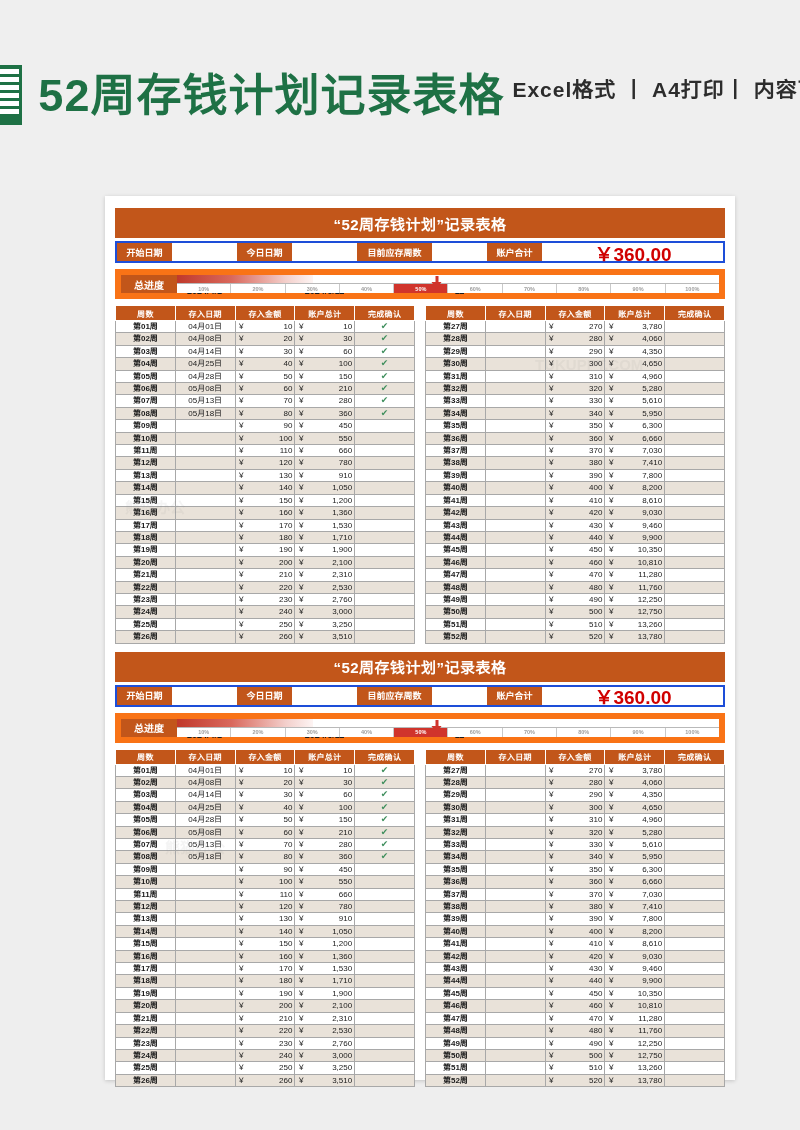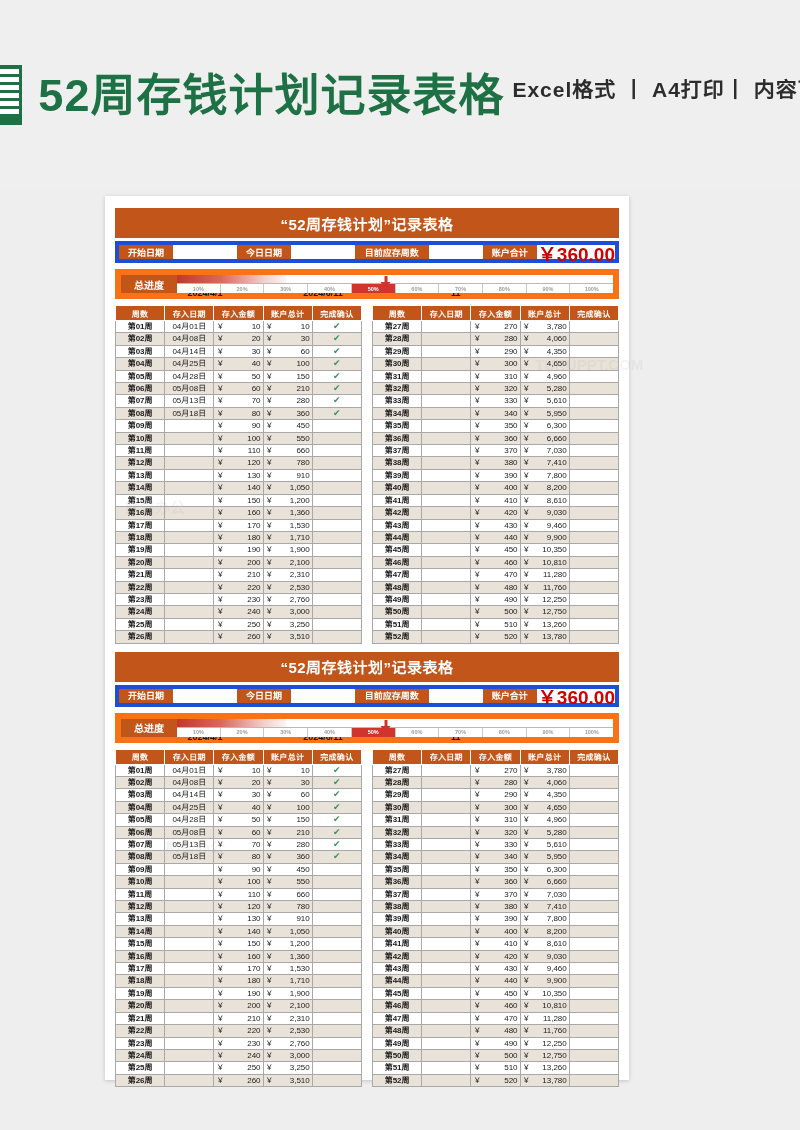--- a/index.html
+++ b/index.html
@@ -83,21 +83,21 @@
     color: #2c2c2c;
     letter-spacing: 1px;
     text-align: center;
     white-space: nowrap;
   }
 
   
   .paper {
     position: absolute;
     left: 105px; top: 196px;
-    width: 524px;
+    width: 630px;
     height: 884px;
     background: #ffffff;
     box-shadow: 0 1px 4px rgba(0,0,0,0.18);
     padding: 12px 10px 10px 10px;
   }
 
   .sheet-block { margin-bottom: 8px; }
 
   
   .title-bar {
@@ -110,21 +110,21 @@
     align-items: center;
     justify-content: center;
     letter-spacing: 0.5px;
   }
 
   
   .info-row {
     display: flex;
     height: 22px;
     margin-top: 3px;
-    border: 4px solid #1d4ed8;
+    border: 2px solid #1d4ed8;
   }
   .info-lbl {
     background: #C2561A;
     color: #ffffff;
     font-size: 9px;
     font-weight: bold;
     display: flex;
     align-items: center;
     justify-content: center;
     border-right: 1px solid #ffffff;

